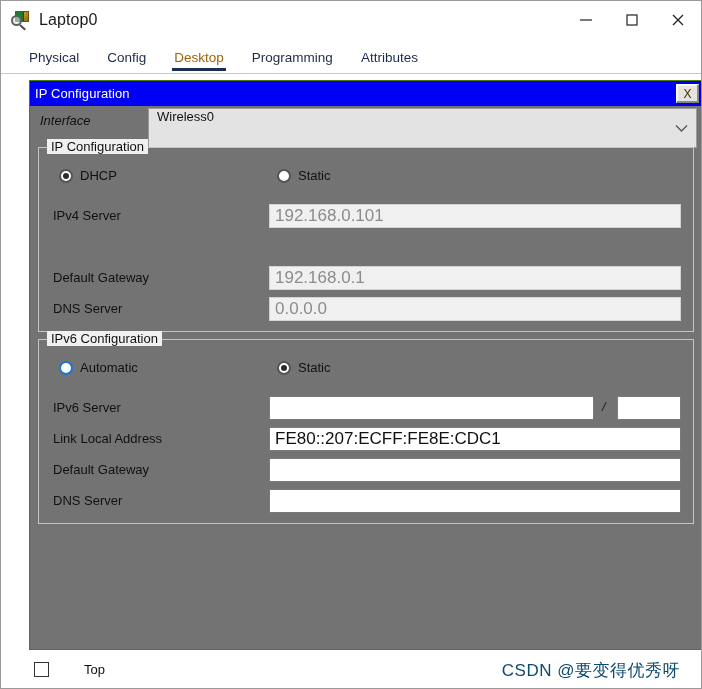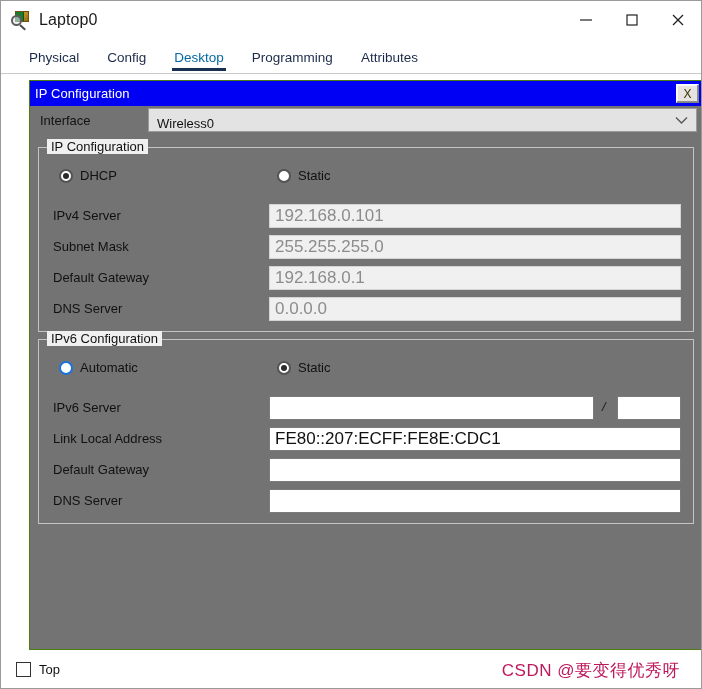--- a/index.html
+++ b/index.html
@@ -116,21 +116,21 @@
     box-sizing: border-box;
   }
   .tab {
     position: relative;
     padding: 0 14px 8px 14px;
     font-size: 13.5px;
     color: #1c2b4a;
     cursor: default;
     white-space: nowrap;
   }
-  .tab.active { color: #0369a1; }
+  .tab.active { color: #a16207; }
   .tab.active:after {
     content: "";
     position: absolute;
     left: 12px; right: 12px;
     bottom: 2px;
     height: 3px;
     background: #17304f;
   }
 
   
@@ -185,31 +185,32 @@
     position: absolute;
     left: 0; top: 25px;
     width: 672px;
     height: 31px;
   }
   .iface-label {
     position: absolute;
     left: 10px; top: 7px;
     font-size: 13px;
     color: #111;
+    font-style: italic;
   }
   .combo {
     position: absolute;
     left: 118px; top: 2px;
     width: 549px;
-    height: 24px;
+    height: 40px;
     background: #e3e3e3;
     border: 1px solid #9b9b9b;
     box-sizing: border-box;
     display: flex;
-    align-items: flex-end;
+    align-items: flex-start;
     cursor: default;
   }
   .combo-value {
     margin-left: 8px;
     font-size: 13px;
     color: #111;
   }
   .combo-arrow {
     position: absolute;
     right: 8px;
@@ -335,42 +336,43 @@
     top: 650px;
     width: 674px;
     height: 37px;
     background: #ffffff;
     display: flex;
     align-items: center;
   }
   .checkbox-wrap {
     display: flex;
     align-items: flex-start;
-    margin-left: 2px;
+    margin-left: 20px;
     cursor: default;
+    gap: 27px;
   }
   .checkbox {
     width: 15px;
     height: 15px;
     border: 1.5px solid #333;
     background: #fff;
     box-sizing: border-box;
     flex: none;
   }
   .checkbox-label {
     margin-left: 8px;
     font-size: 13px;
     color: #111;
   }
   .watermark {
     position: absolute;
     right: 8px;
     top: 8px;
     font-size: 17px;
-    color: #be185d;
+    color: #0c4a6e;
     white-space: nowrap;
     letter-spacing: 0.5px;
   }
 </style>
 </head>
 <body>
 
 <div class="window">
 
   <div class="titlebar">
@@ -441,24 +443,20 @@
         <div class="radio">
           <span class="radio-mark"></span>
           <span class="radio-label">Static</span>
         </div>
       </div>
 
       <div class="field-row" style="top:56px;">
         <span class="field-label">IPv4 Server</span>
         <input class="field-input disabled" type="text" readonly="" value="192.168.0.101" style="">
       </div>
-      <div class="field-row" style="top:87px;">
-        <span class="field-label">Subnet Mask</span>
-        <input class="field-input disabled" type="text" readonly="" value="255.255.255.0" style="">
-      </div>
       <div class="field-row" style="top:118px;">
         <span class="field-label">Default Gateway</span>
         <input class="field-input disabled" type="text" readonly="" value="192.168.0.1" style="">
       </div>
       <div class="field-row" style="top:149px;">
         <span class="field-label">DNS Server</span>
         <input class="field-input disabled" type="text" readonly="" value="0.0.0.0" style="">
       </div>
     </div>
 

